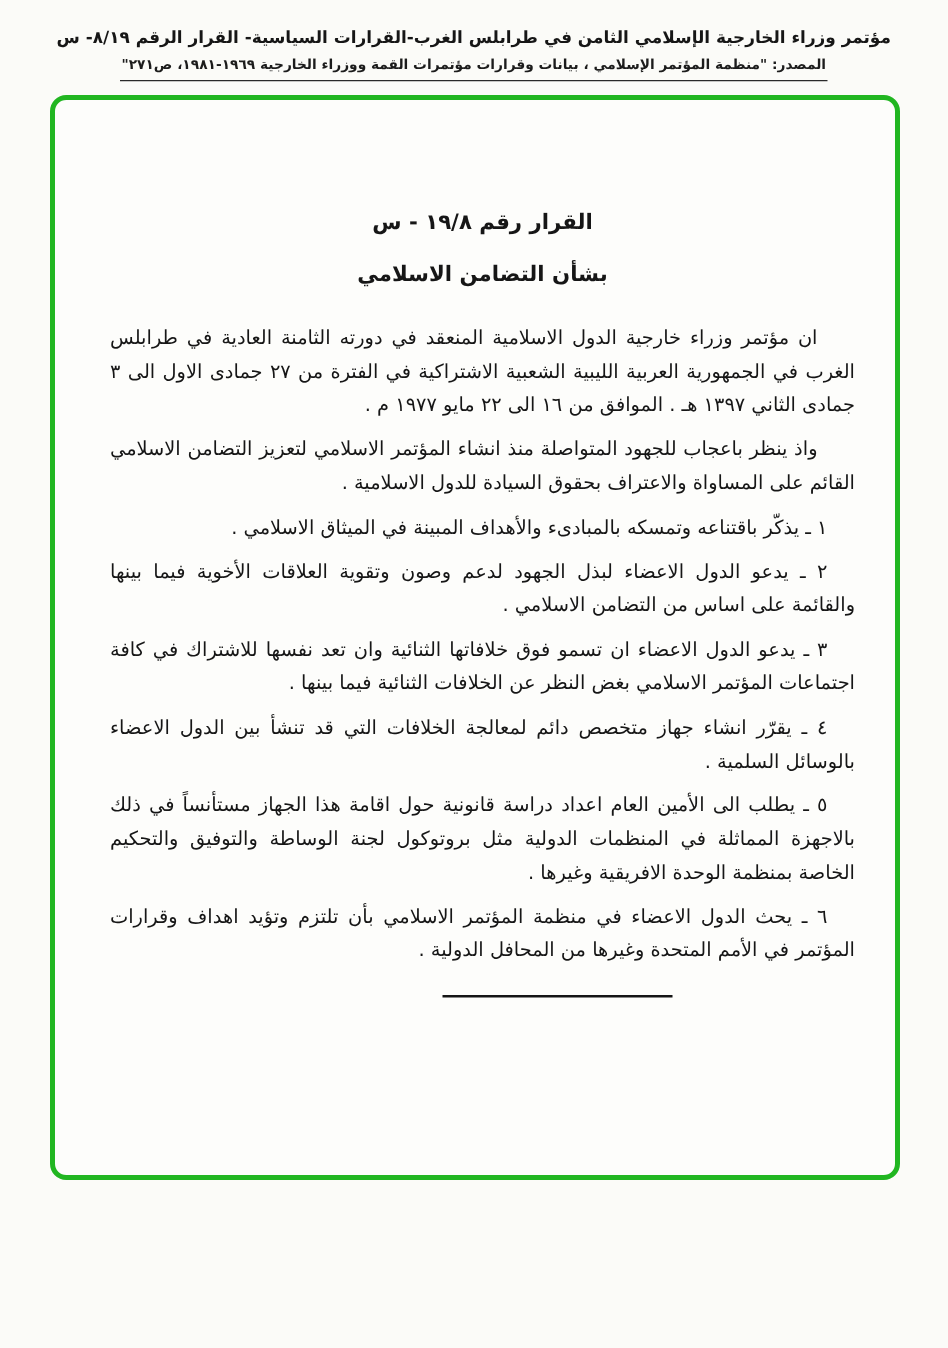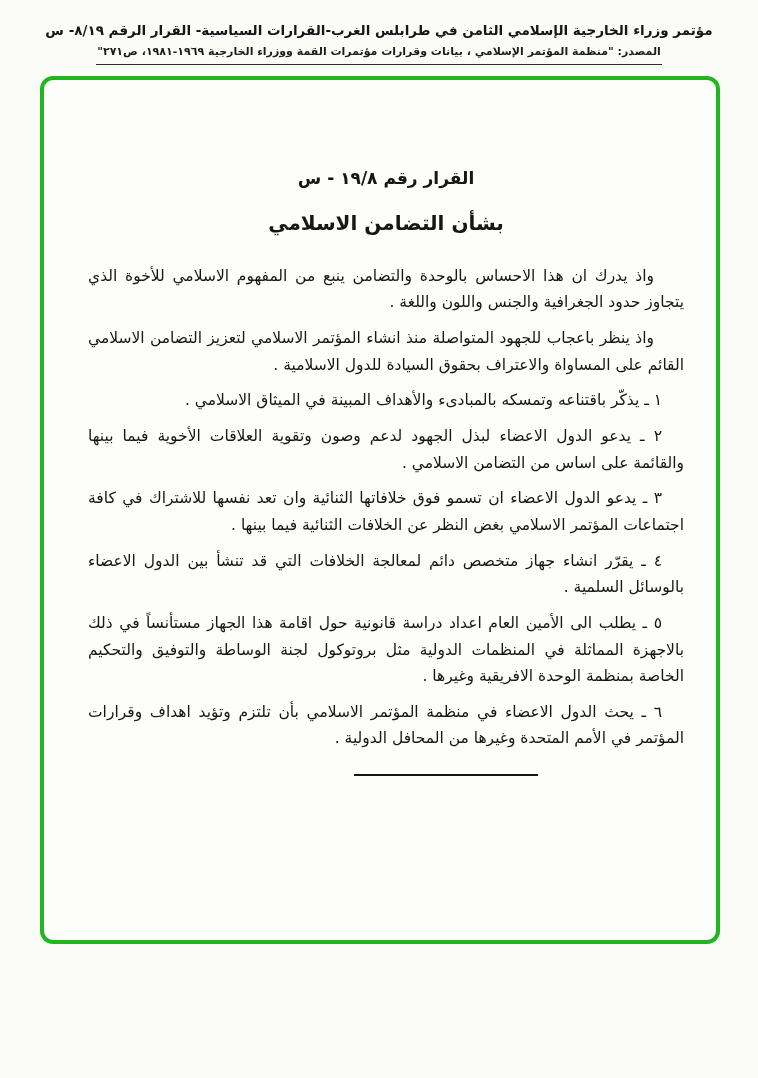--- a/index.html
+++ b/index.html
@@ -36,21 +36,21 @@
   }
   .doc-title {
     text-align:center;
     font-weight:bold;
     font-size:17px;
     margin-bottom:13px;
   }
   .doc-subtitle {
     text-align:center;
     font-weight:bold;
-    font-size:20px;
+    font-size:17px;
     margin-bottom:22px;
   }
   .para {
     text-align:justify;
     text-indent:30px;
     margin-bottom:9px;
   }
   .clause {
     text-align:justify;
     text-indent:22px;
@@ -74,21 +74,21 @@
     <div class="caption-rule"></div>
   </div>
 
   <div class="frame">
     <div class="doc">
 
       <div class="doc-title">القرار رقم ١٩/٨ - س</div>
 
       <div class="doc-subtitle">بشأن التضامن الاسلامي</div>
 
-      <p class="para">واذ يدرك ان هذا الاحساس بالوحدة والتضامن ينبع من المفهوم الاسلامي للأخوة الذي يتجاوز حدود الجغرافية والجنس واللون واللغة .</p>
+      <p class="para">ان مؤتمر وزراء خارجية الدول الاسلامية المنعقد في دورته الثامنة العادية في طرابلس الغرب في الجمهورية العربية الليبية الشعبية الاشتراكية في الفترة من ٢٧ جمادى الاول الى ٣ جمادى الثاني ١٣٩٧ هـ . الموافق من ١٦ الى ٢٢ مايو ١٩٧٧ م .</p>
       <p class="para">واذ ينظر باعجاب للجهود المتواصلة منذ انشاء المؤتمر الاسلامي لتعزيز التضامن الاسلامي القائم على المساواة والاعتراف بحقوق السيادة للدول الاسلامية .</p>
 
       <p class="clause">١ ـ يذكّر باقتناعه وتمسكه بالمبادىء والأهداف المبينة في الميثاق الاسلامي .</p>
       <p class="clause">٢ ـ يدعو الدول الاعضاء لبذل الجهود لدعم وصون وتقوية العلاقات الأخوية فيما بينها والقائمة على اساس من التضامن الاسلامي .</p>
       <p class="clause">٣ ـ يدعو الدول الاعضاء ان تسمو فوق خلافاتها الثنائية وان تعد نفسها للاشتراك في كافة اجتماعات المؤتمر الاسلامي بغض النظر عن الخلافات الثنائية فيما بينها .</p>
       <p class="clause">٤ ـ يقرّر انشاء جهاز متخصص دائم لمعالجة الخلافات التي قد تنشأ بين الدول الاعضاء بالوسائل السلمية .</p>
       <p class="clause">٥ ـ يطلب الى الأمين العام اعداد دراسة قانونية حول اقامة هذا الجهاز مستأنساً في ذلك بالاجهزة المماثلة في المنظمات الدولية مثل بروتوكول لجنة الوساطة والتوفيق والتحكيم الخاصة بمنظمة الوحدة الافريقية وغيرها .</p>
       <p class="clause">٦ ـ يحث الدول الاعضاء في منظمة المؤتمر الاسلامي بأن تلتزم وتؤيد اهداف وقرارات المؤتمر في الأمم المتحدة وغيرها من المحافل الدولية .</p>
 
       <div class="bottom-rule"></div>

